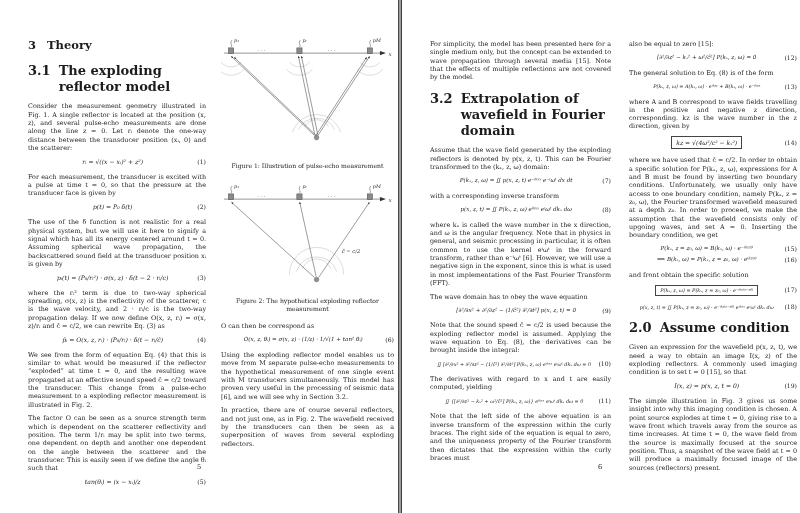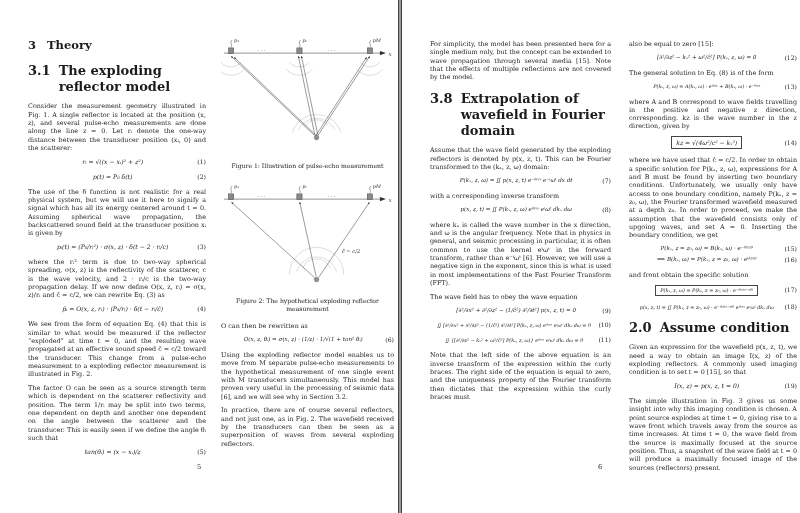--- a/index.html
+++ b/index.html
@@ -44,20 +44,21 @@
       </div>
       <div class="h2">
         <span class="h-num">3.1</span>
         <span>The exploding reflector model</span>
       </div>
       <p>Consider the measurement geometry illustrated in Fig. 1. A single reflector is located at the position (x, z), and several pulse-echo measurements are done along the line z = 0. Let rᵢ denote the one-way distance between the transducer position (xᵢ, 0) and the scatterer:</p>
       <div class="eq">
         <span class="eq-body">rᵢ = √((x − xᵢ)² + z²)</span>
         <span class="eq-num">(1)</span>
       </div>
+      <p>For each measurement, the transducer is excited with a pulse at time t = 0, so that the pressure at the transducer face is given by</p>
       <div class="eq">
         <span class="eq-body">p(t) = P₀ δ(t)</span>
         <span class="eq-num">(2)</span>
       </div>
       <p>The use of the δ function is not realistic for a real physical system, but we will use it here to signify a signal which has all its energy centered around t = 0. Assuming spherical wave propagation, the backscattered sound field at the transducer position xᵢ is given by</p>
       <div class="eq">
         <span class="eq-body">pᵢ(t) = (P₀/rᵢ²) · σ(x, z) · δ(t − 2 · rᵢ/c)</span>
         <span class="eq-num">(3)</span>
       </div>
       <p>where the rᵢ² term is due to two-way spherical spreading, σ(x, z) is the reflectivity of the scatterer, c is the wave velocity, and 2 · rᵢ/c is the two-way propagation delay. If we now define O(x, z, rᵢ) = σ(x, z)/rᵢ and ĉ = c/2, we can rewrite Eq. (3) as</p>
@@ -162,62 +163,64 @@
         <g stroke="#4a4a4a" stroke-width="0.55">
           <line x1="93" y1="98" x2="10.5" y2="23.2" marker-end="url(#ah2)"></line>
           <line x1="94.6" y1="97" x2="78.3" y2="23.2" marker-end="url(#ah2)"></line>
           <line x1="97" y1="98" x2="147.5" y2="23.2" marker-end="url(#ah2)"></line>
         </g>
         <circle cx="95" cy="100" r="2.3" fill="#8f8f8f" stroke="#555" stroke-width="0.4"></circle>
         <text x="120" y="74" font-size="5.2">ĉ = c/2</text>
       </svg>
       <div class="caption">Figure 2: The hypothetical exploding reflector measurement</div>
 
-      <p>O can then be rewritten as</p>
+      <p>O can then be correspond as</p>
       <div class="eq">
         <span class="eq-body m">O(x, z, θᵢ) = σ(x, z) · (1/z) · 1/√(1 + tan² θᵢ)</span>
         <span class="eq-num">(6)</span>
       </div>
       <p>Using the exploding reflector model enables us to move from M separate pulse-echo measurements to the hypothetical measurement of one single event with M transducers simultaneously. This model has proven very useful in the processing of seismic data [6], and we will see why in Section 3.2.</p>
       <p>In practice, there are of course several reflectors, and not just one, as in Fig. 2. The wavefield received by the transducers can then be seen as a superposition of waves from several exploding reflectors.</p>
     </div>
 
     <div class="pagenum">5</div>
   </div>
 
   <div class="spine"></div>
 
   <div class="page page-right">
 
     <div class="col c1r">
       <p>For simplicity, the model has been presented here for a single medium only, but the concept can be extended to wave propagation through several media [15]. Note that the effects of multiple reflections are not covered by the model.</p>
       <div class="h2">
-        <span class="h-num">3.8</span>
+        <span class="h-num">3.2</span>
         <span>Extrapolation of wavefield in Fourier domain</span>
       </div>
       <p>Assume that the wave field generated by the exploding reflectors is denoted by p(x, z, t). This can be Fourier transformed to the (kₓ, z, ω) domain:</p>
       <div class="eq">
         <span class="eq-body m">P(kₓ, z, ω) = ∬ p(x, z, t) e⁻ⁱᵏˣˣ e⁻ⁱωᵗ dx dt</span>
         <span class="eq-num">(7)</span>
       </div>
       <p>with a corresponding inverse transform</p>
       <div class="eq">
         <span class="eq-body m">p(x, z, t) = ∬ P(kₓ, z, ω) eⁱᵏˣˣ eⁱωᵗ dkₓ dω</span>
         <span class="eq-num">(8)</span>
       </div>
       <p>where kₓ is called the wave number in the x direction, and ω is the angular frequency. Note that in physics in general, and seismic processing in particular, it is often common to use the kernel eⁱωᵗ in the forward transform, rather than e⁻ⁱωᵗ [6]. However, we will use a negative sign in the exponent, since this is what is used in most implementations of the Fast Fourier Transform (FFT).</p>
-      <p>The wave field has to obey the wave equation</p>
+      <p>The wave domain has to obey the wave equation</p>
       <div class="eq">
         <span class="eq-body m">[∂²/∂x² + ∂²/∂z² − (1/ĉ²) ∂²/∂t²] p(x, z, t) = 0</span>
         <span class="eq-num">(9)</span>
       </div>
+      <p>Note that the sound speed ĉ = c/2 is used because the exploding reflector model is assumed. Applying the wave equation to Eq. (8), the derivatives can be brought inside the integral:</p>
       <div class="eq">
         <span class="eq-body s">∬ [∂²/∂x² + ∂²/∂z² − (1/ĉ²) ∂²/∂t²] P(kₓ, z, ω) eⁱᵏˣˣ eⁱωᵗ dkₓ dω = 0</span>
         <span class="eq-num">(10)</span>
       </div>
+      <p>The derivatives with regard to x and t are easily computed, yielding</p>
       <div class="eq">
         <span class="eq-body s">∬ {[∂²/∂z² − kₓ² + ω²/ĉ²] P(kₓ, z, ω)} eⁱᵏˣˣ eⁱωᵗ dkₓ dω = 0</span>
         <span class="eq-num">(11)</span>
       </div>
       <p>Note that the left side of the above equation is an inverse transform of the expression within the curly braces. The right side of the equation is equal to zero, and the uniqueness property of the Fourier transform then dictates that the expression within the curly braces must</p>
     </div>
 
     <div class="col c2r">
       <p>also be equal to zero [15]:</p>
       <div class="eq">

